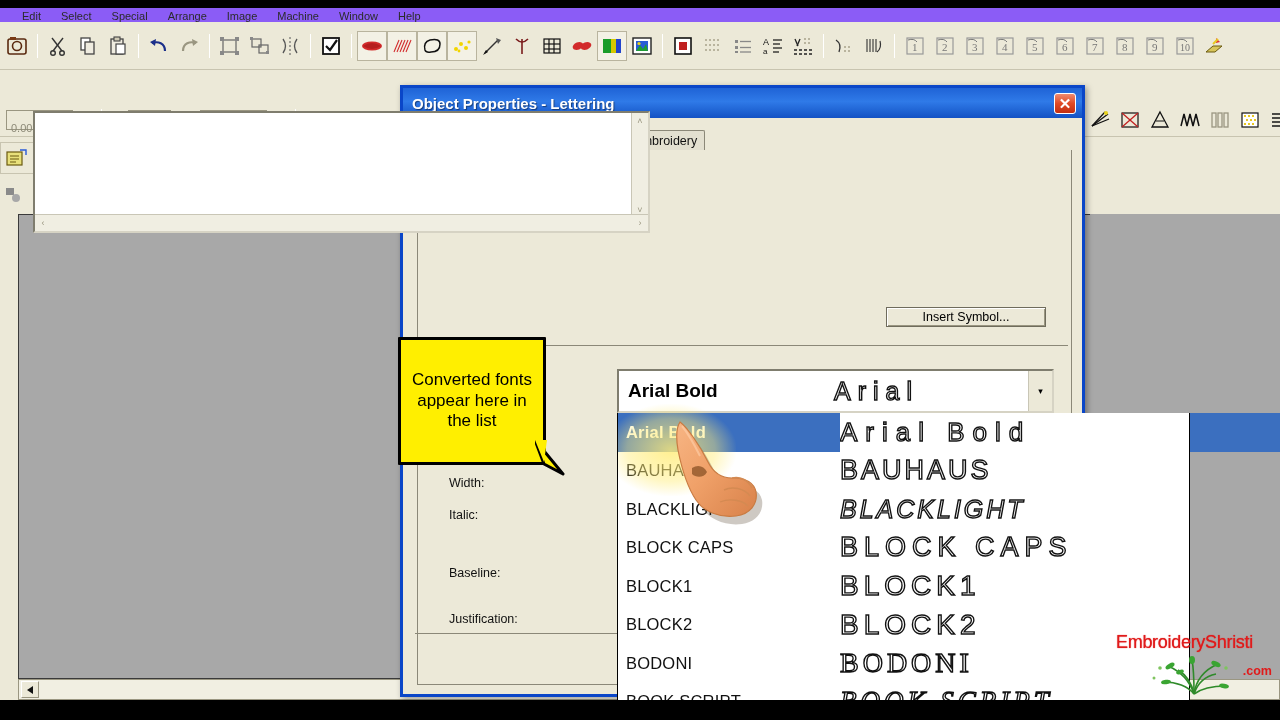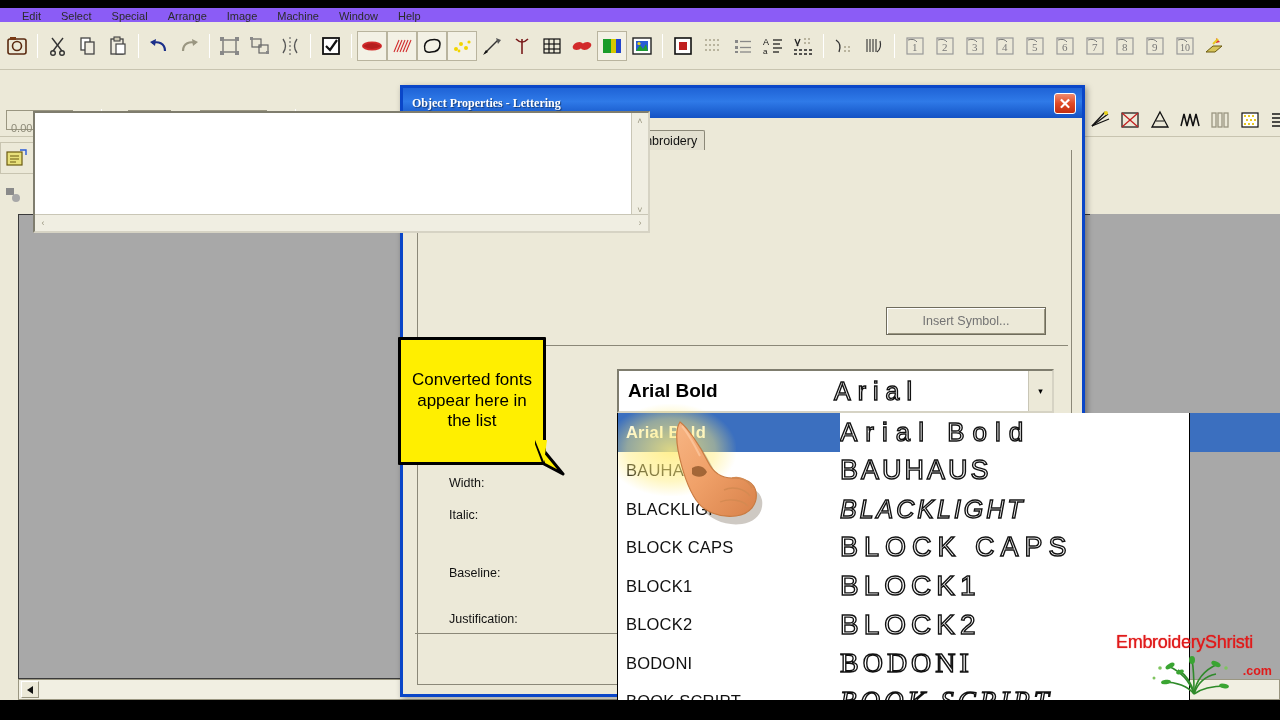--- a/index.html
+++ b/index.html
@@ -74,23 +74,23 @@
   .sbtn { width:18px; height:17px; background:#ece9d8; border:1px solid #fff;
           border-right-color:#9a9681; border-bottom-color:#9a9681;
           display:flex; align-items:center; justify-content:center; margin-left:2px; }
 
   
   .dialog { position:absolute; left:400px; top:85px; width:685px; height:612px;
             background:#ece9d8; border:3px solid #0a46c8; z-index:20;
             box-shadow:2px 2px 6px rgba(0,0,0,.35); }
   .dlg-title { height:30px; background:linear-gradient(180deg,#1f63d6 0%,#2f7ae8 45%,#1352c4 100%);
                display:flex; align-items:center; padding:0 4px 0 9px; }
-  .dlg-title .txt { color:#fff; font-size:12px; font-weight:bold;
+  .dlg-title .txt { color:#fff; font-size:15px; font-weight:bold;
                     text-shadow:1px 1px 1px rgba(0,0,0,.45); flex:1;
-                    font-family:Liberation Serif, serif; letter-spacing:0px; }
+                    font-family:Liberation Sans, sans-serif; letter-spacing:0px; }
   .closebtn { width:22px; height:21px; border-radius:3px;
               background:linear-gradient(180deg,#f08b6f 0%,#e04a26 50%,#c22e10 100%);
               border:1px solid #fff; display:flex; align-items:center; justify-content:center;
               color:#fff; font-size:15px; font-weight:bold; line-height:1; margin-right:2px; }
 
   
   .tabrow { position:absolute; left:14px; top:40px; width:655px; height:22px;
             display:flex; align-items:flex-end; }
   .tab { height:20px; padding:0 7px; font-size:12.5px; color:#111;
          border:1px solid #8b8878; border-bottom:none; background:#e3e0d0;
@@ -108,25 +108,25 @@
                   border-bottom-color:#d6d3c4; }
   .ta-vscroll { position:absolute; right:0; top:0; width:17px; height:105px;
                 background:#f0eee2; border-left:1px solid #c9c6b6;
                 display:flex; flex-direction:column; justify-content:space-between; }
   .ta-hscroll { position:absolute; left:0; bottom:0; width:100%; height:17px;
                 background:#f0eee2; border-top:1px solid #c9c6b6;
                 display:flex; justify-content:space-between; align-items:center; }
   .arrbtn { width:16px; height:16px; display:flex; align-items:center; justify-content:center;
             font-size:9px; color:#9a9780; background:#f0eee2; }
 
-  .insert-btn { position:absolute; left:886px; top:307px; width:160px; height:28px;
+  .insert-btn { position:absolute; left:886px; top:307px; width:160px; height:20px;
                 background:#ece9d8; border:1px solid #6f6c5c;
                 box-shadow: inset 1px 1px 0 #fff, inset -1px -1px 0 #9a9681;
                 display:flex; align-items:center; justify-content:center;
-                font-size:12.5px; color:#737373; }
+                font-size:12.5px; color:#000000; }
 
   
   .sec-sep { position:absolute; left:415px; top:345px; width:653px; height:1px; background:#8b8878; }
   .sec-sep2 { position:absolute; left:415px; top:633px; width:205px; height:1px; background:#8b8878; }
 
   .lbl { position:absolute; font-size:12.5px; color:#111; }
 
   
   .combo { position:absolute; left:617px; top:369px; width:437px; height:44px;
            background:#fff; border:2px solid #7f7d6e; border-right-color:#d6d3c4;

